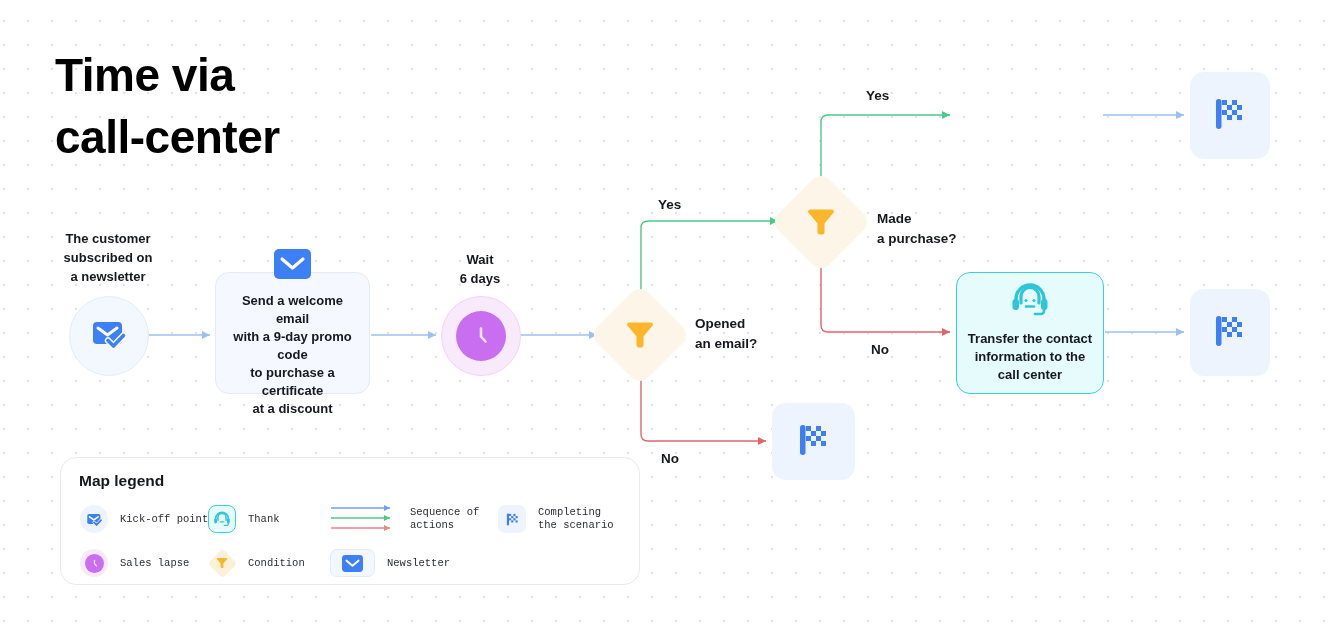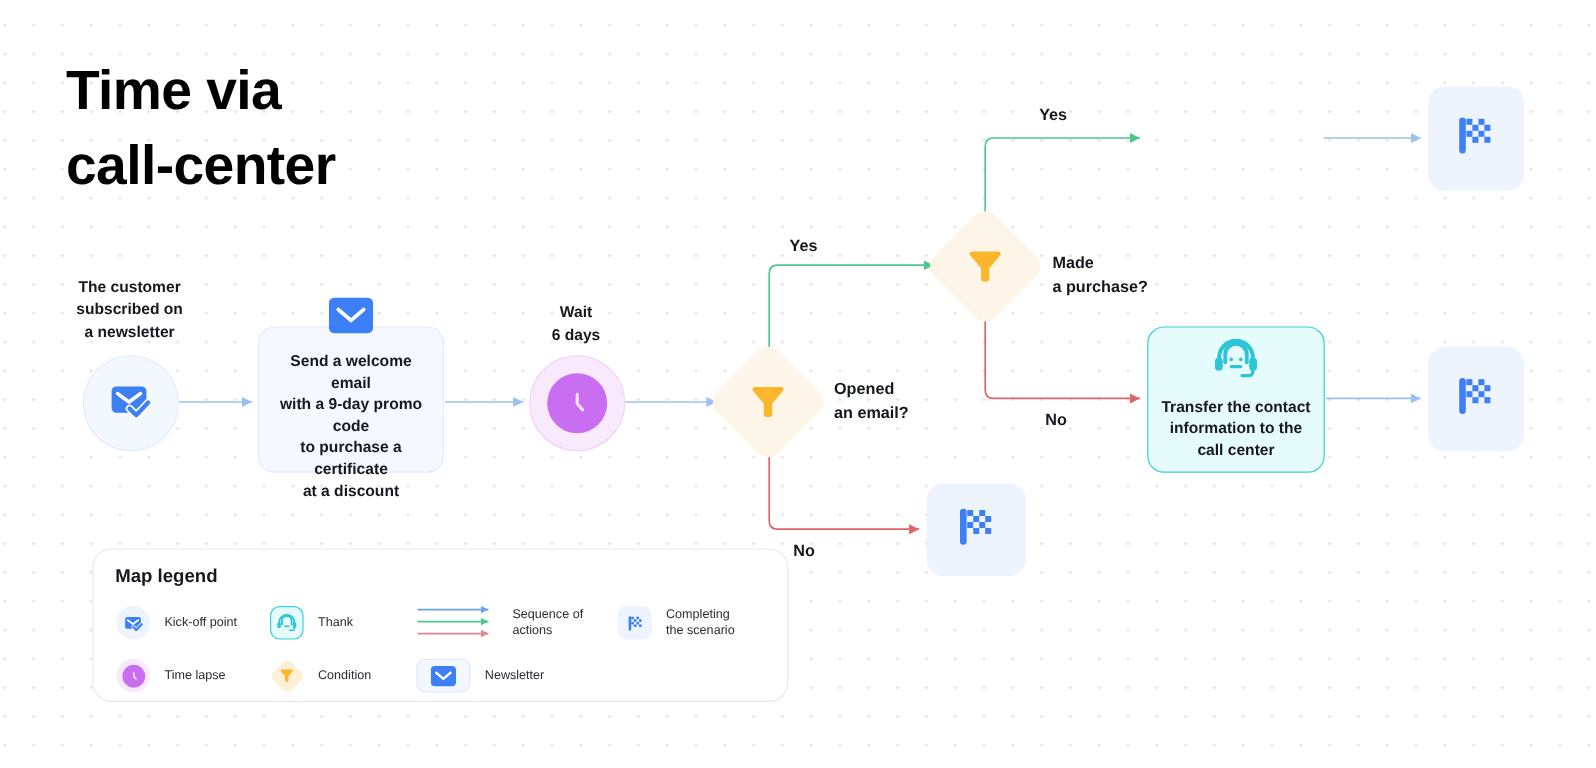--- a/index.html
+++ b/index.html
@@ -153,39 +153,40 @@
     display: flex; align-items: center; justify-content: center;
   }
   #cond1-shape { left: 604px; top: 299px; }
   #cond1-icon  { left: 604px; top: 299px; width: 72px; height: 72px; }
   #cond2-shape { left: 785px; top: 186px; }
   #cond2-icon  { left: 785px; top: 186px; width: 72px; height: 72px; }
 
   
   #legend {
     position: absolute;
-    left: 77px;
+    left: 60px;
     top: 457px;
     width: 580px;
     height: 128px;
     background: #ffffff;
     border: 1px solid #e9e9ec;
     border-radius: 16px;
     box-sizing: border-box;
     padding: 14px 18px 0 18px;
   }
   #legend-title {
     font-size: 15.5px;
     font-weight: bold;
     color: #16181d;
     margin-bottom: 12px;
   }
   .legend-grid {
     position: relative;
     height: 82px;
+    font-family: Liberation Mono, monospace;
   }
   .legend-item {
     position: absolute;
     display: flex;
     align-items: center;
   }
   .legend-text {
     font-size: 10.5px;
     line-height: 13px;
     color: #2b2d33;
@@ -447,21 +448,21 @@
       <div class="legend-item lg-pos-timelapse">
         <span class="lg-icon-wrap">
           <span class="lg-circle-purple">
             <span class="lg-purple-inner">
               <svg width="11" height="11" viewBox="0 0 26 26" xmlns="http://www.w3.org/2000/svg">
                 <path d="M13 5.5 L13 13.5 L17.5 18.5" fill="none" stroke="#f6e4fb" stroke-width="3" stroke-linecap="round" stroke-linejoin="round"></path>
               </svg>
             </span>
           </span>
         </span>
-        <span class="legend-text">Time lapse</span>
+        <span class="legend-text">Sales lapse</span>
       </div>
 
       <div class="legend-item lg-pos-action">
         <span class="lg-icon-wrap">
           <span class="lg-tile-cyan">
             <svg width="18" height="16" viewBox="0 0 40 34" xmlns="http://www.w3.org/2000/svg">
               <path d="M6 20 L6 16 A14 14 0 0 1 34 16 L34 20" fill="none" stroke="#2ec6d6" stroke-width="3.6" stroke-linecap="round"></path>
               <rect x="2.5" y="16" width="6.5" height="11" rx="3.2" fill="#2ec6d6"></rect>
               <rect x="31" y="16" width="6.5" height="11" rx="3.2" fill="#2ec6d6"></rect>
               <path d="M11 20 L11 13.5 A9 9 0 0 1 29 13.5 L29 20" fill="none" stroke="#2ec6d6" stroke-width="3.4" stroke-linecap="round"></path>

